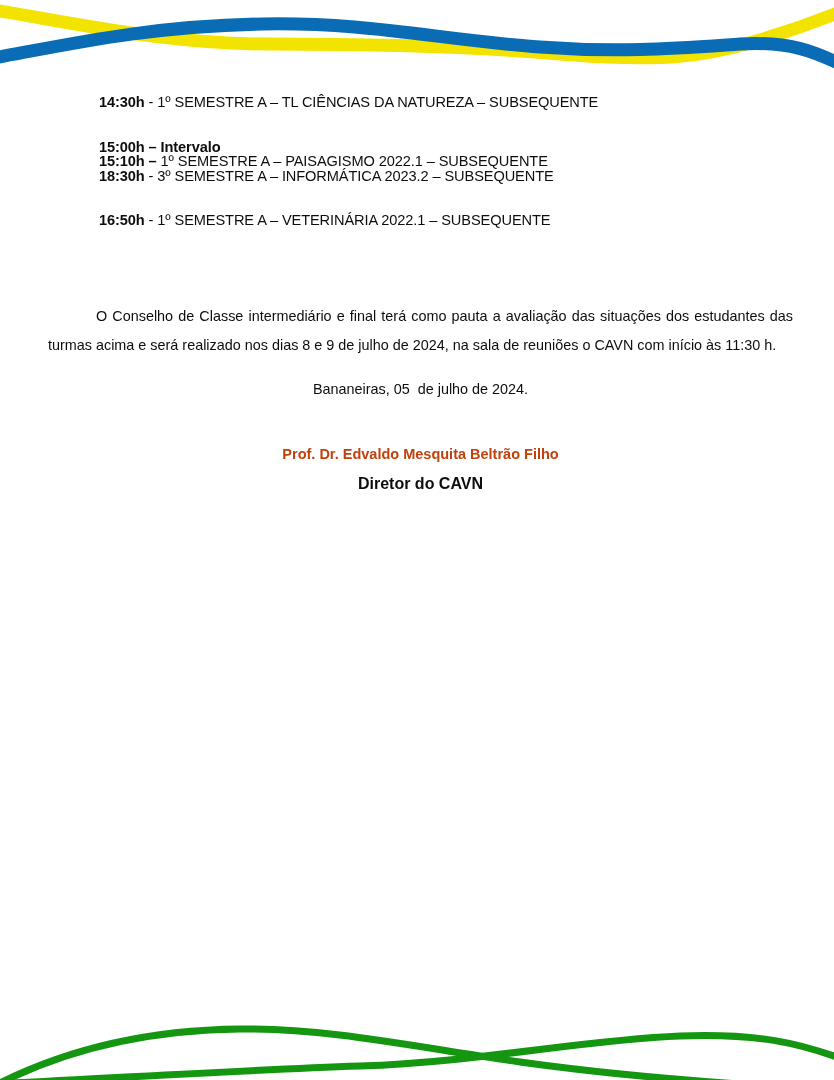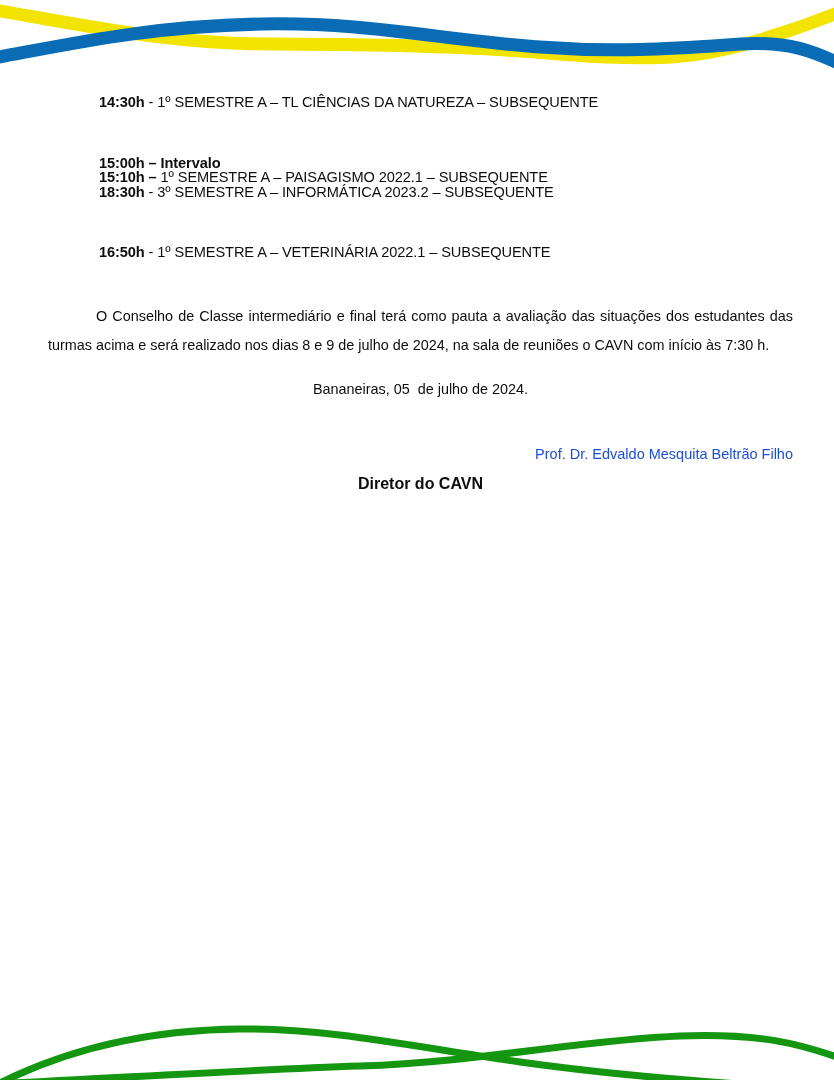--- a/index.html
+++ b/index.html
@@ -63,21 +63,21 @@
     font-size: 14.6px;
     line-height: 1.0;
     color: #0d0d0d;
     white-space: pre;
     letter-spacing: -0.1px;
   }
   .sched-line .t {
     font-weight: bold;
   }
   .gap-before {
-    margin-top: 46px;
+    margin-top: 30px;
   }
   .gap-small {
     margin-top: 0;
   }
 
   .body-para {
     position: absolute;
     top: 288px;
     left: 48px;
     width: 745px;
@@ -103,24 +103,23 @@
 
   .signature {
     position: absolute;
     top: 440px;
     left: 48px;
     width: 745px;
     text-align: center;
   }
   .sig-name {
     font-size: 14.5px;
-    font-weight: normal;
+    font-weight: bold;
     line-height: 29px;
-    color: #1d4ed8;
-    text-align: right;
+    color: #c2410c;
   }
   .sig-role {
     font-size: 16px;
     font-weight: bold;
     line-height: 29px;
     color: #0d0d0d;
   }
 </style>
 </head>
 <body>
@@ -141,21 +140,21 @@
       <div class="sched-line gap-before"><span class="t">15:00h</span><span class="t"> – </span><span class="t">Intervalo</span></div>
 
       <div class="sched-line gap-small"><span class="t">15:10h</span><span class="t"> – </span><span>1º SEMESTRE A – PAISAGISMO 2022.1 – SUBSEQUENTE</span></div>
 
       <div class="sched-line gap-small"><span class="t">18:30h</span><span> - </span><span>3º SEMESTRE A – INFORMÁTICA 2023.2 – SUBSEQUENTE</span></div>
 
       <div class="sched-line gap-before"><span class="t">16:50h</span><span> - </span><span>1º SEMESTRE A – VETERINÁRIA 2022.1 – SUBSEQUENTE</span></div>
 
     </div>
 
-    <p class="body-para">O Conselho de Classe intermediário e final terá como pauta a avaliação das situações dos estudantes das turmas acima e será realizado nos  dias  8  e 9 de julho de 2024, na sala de reuniões o CAVN com início às 7:30 h.</p>
+    <p class="body-para">O Conselho de Classe intermediário e final terá como pauta a avaliação das situações dos estudantes das turmas acima e será realizado nos  dias  8  e 9 de julho de 2024, na sala de reuniões o CAVN com início às 11:30 h.</p>
 
     <div class="date-line">Bananeiras, 05  de julho de 2024.</div>
 
     <div class="signature">
       <div class="sig-name">Prof. Dr. Edvaldo Mesquita Beltrão Filho</div>
       <div class="sig-role">Diretor do CAVN</div>
     </div>
 
   </div>
 

